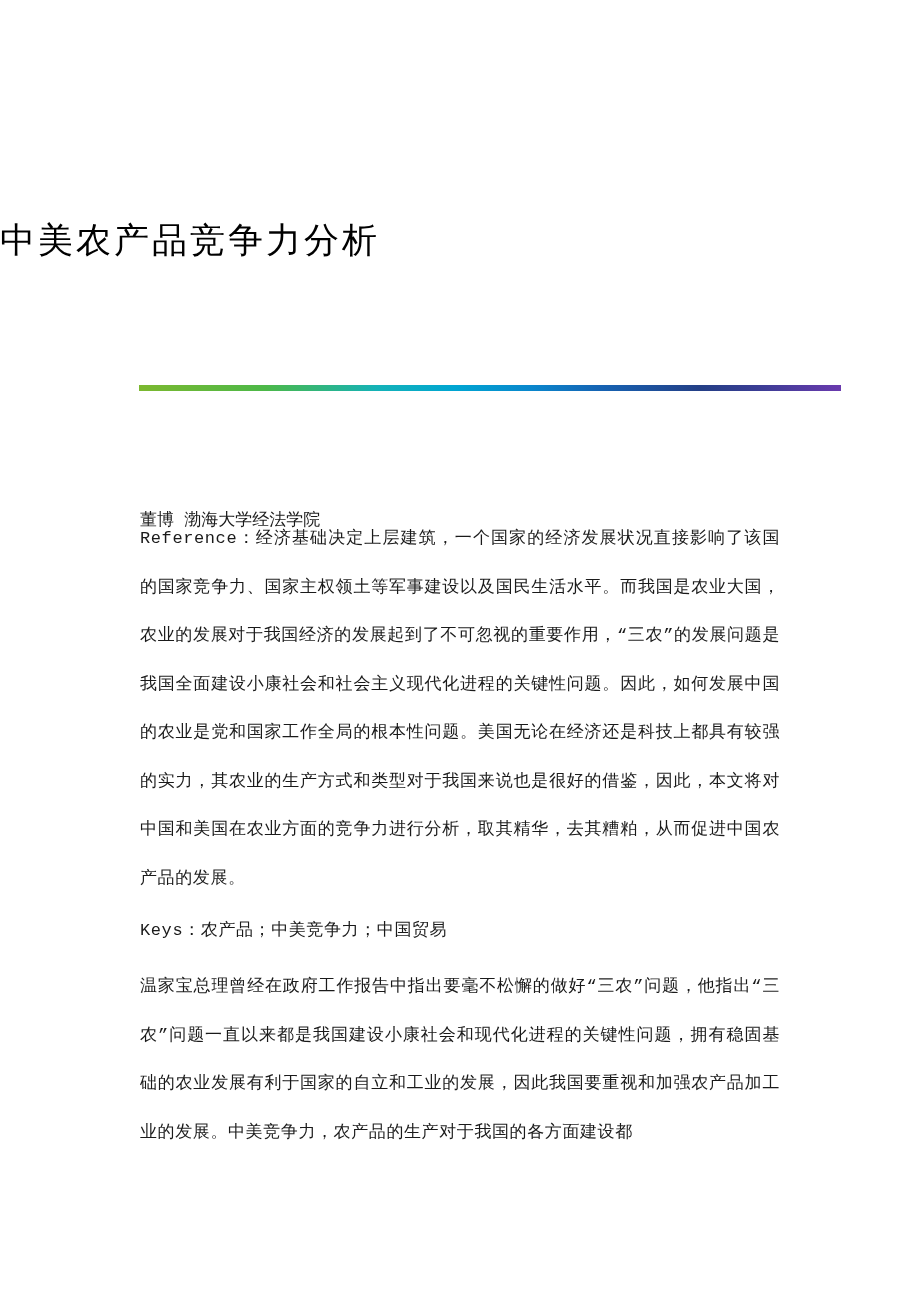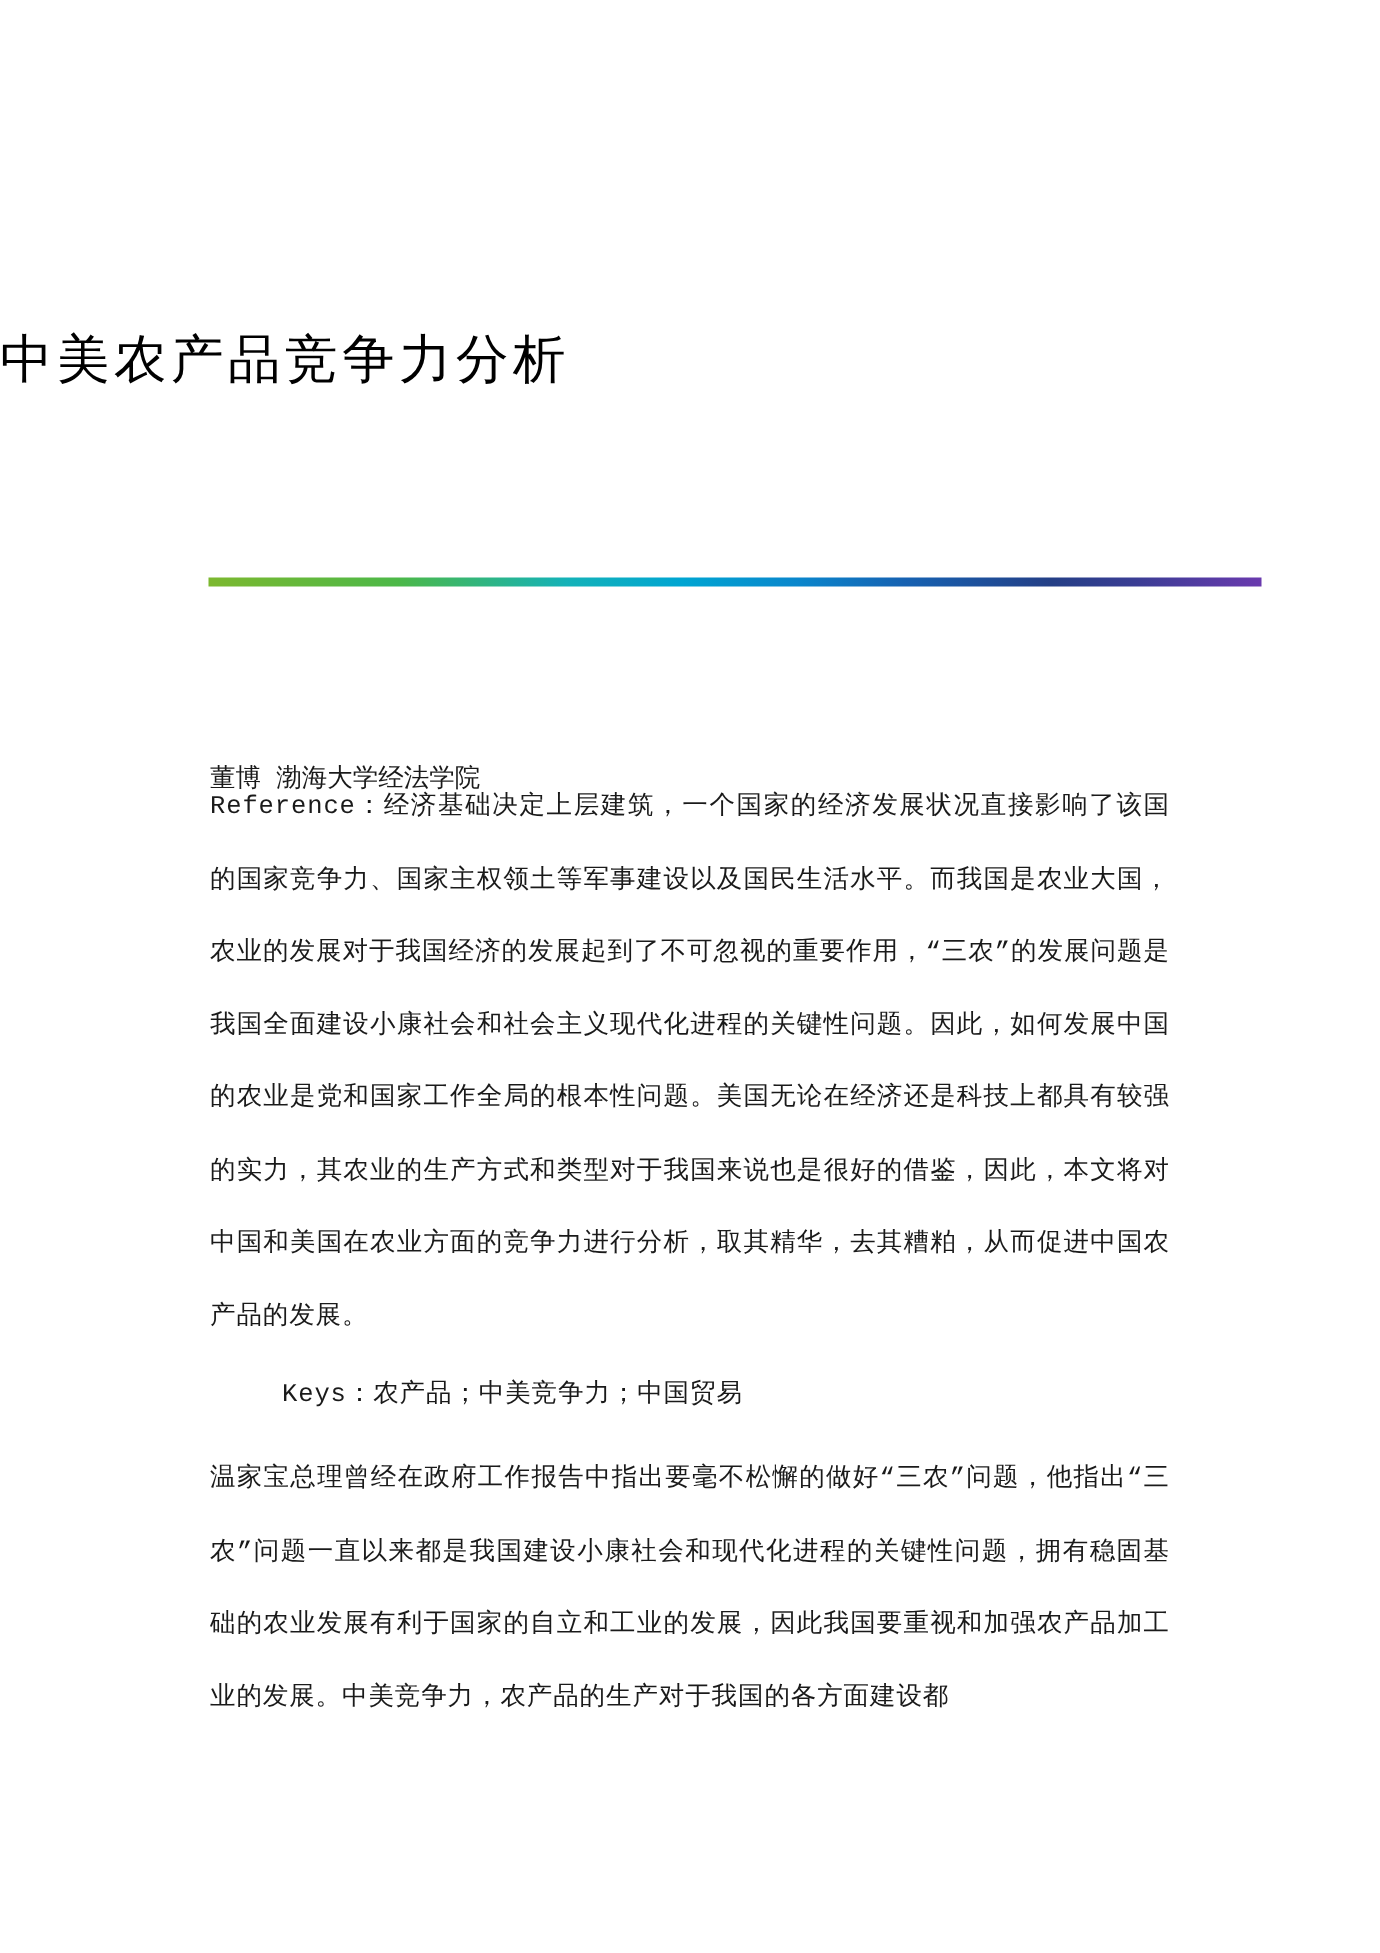--- a/index.html
+++ b/index.html
@@ -53,21 +53,20 @@
       line-height: 48.5px;
       letter-spacing: 0.6px;
       text-align: justify;
     }
     .abstract {
       top: 515px;
     }
     .keys {
       top: 907px;
       line-height: 48px;
-      margin-left: 48px;
     }
     .intro {
       top: 963px;
     }
   </style>
 </head>
 <body>
 
 <h1 class="page-title">中美农产品竞争力分析</h1>
 

